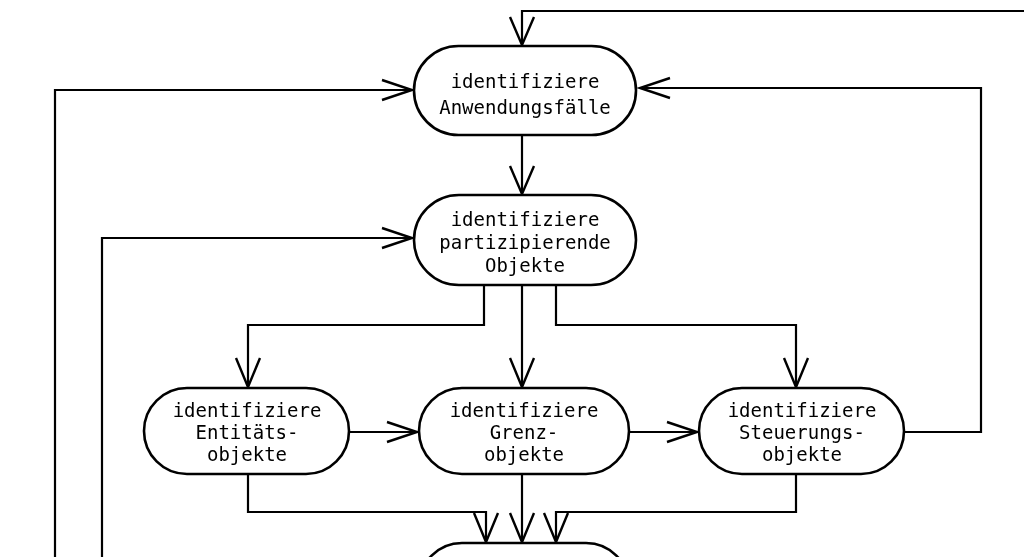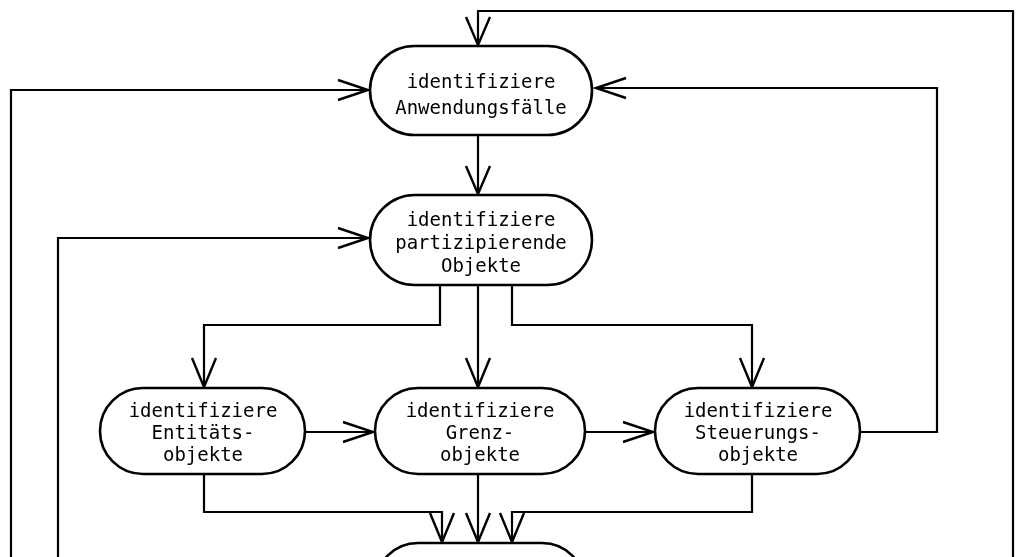--- a/index.html
+++ b/index.html
@@ -11,20 +11,21 @@
     width: 1024px;
     height: 557px;
     overflow: hidden;
     font-family: "DejaVu Sans Mono", "Liberation Mono", monospace;
   }
   #diagram-root {
     position: relative;
     width: 885px;
     height: 557px;
     background: #ffffff;
+    padding-left: 44px;
   }
   svg.flow {
     display: block;
     width: 1024px;
     height: 557px;
   }
   .node-shape {
     fill: #ffffff;
     stroke: #000000;
     stroke-width: 2.6;

